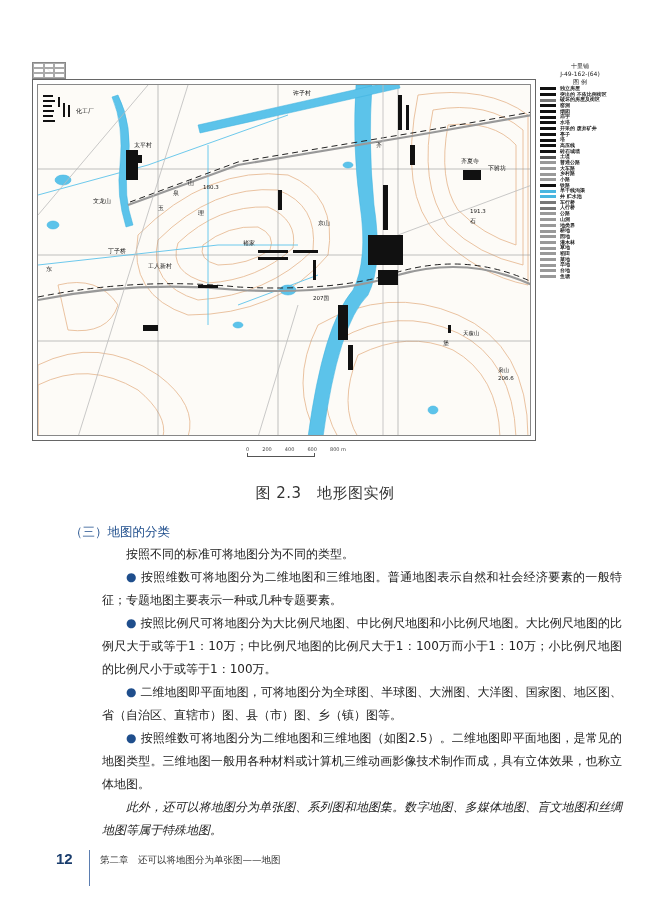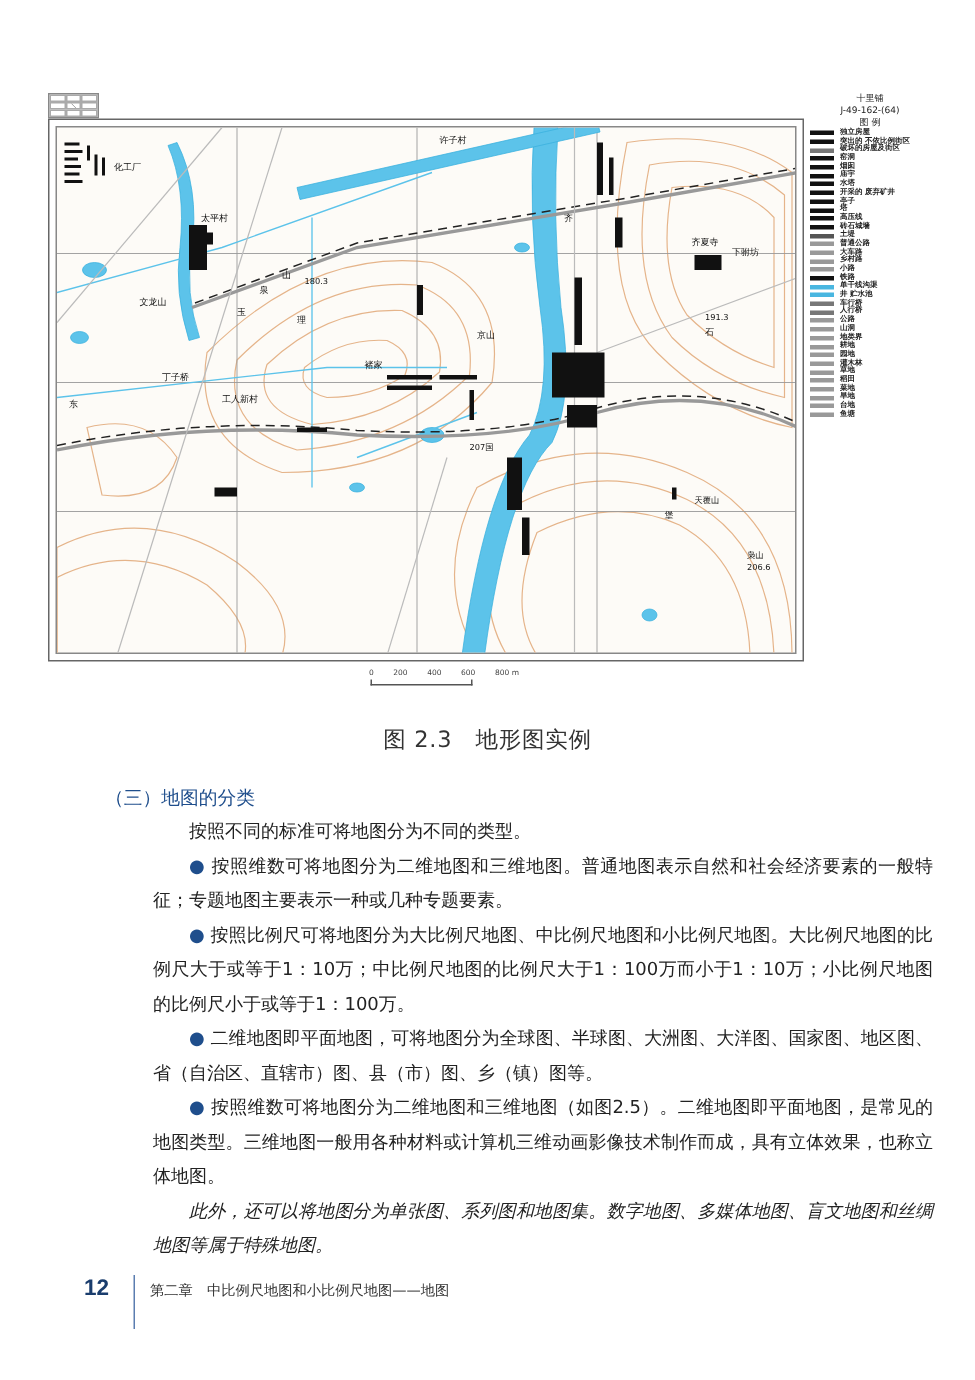--- a/index.html
+++ b/index.html
@@ -345,13 +345,13 @@
 
 <div class="abs para indent" style="top:727px;">
   <span class="bullet">●</span>
   <span>按照维数可将地图分为二维地图和三维地图（如图2.5）。二维地图即平面地图，是常见的地图类型。三维地图一般用各种材料或计算机三维动画影像技术制作而成，具有立体效果，也称立体地图。</span>
 </div>
 
 <div class="abs para indent" style="top:796px;font-style:italic;">此外，还可以将地图分为单张图、系列图和地图集。数字地图、多媒体地图、盲文地图和丝绸地图等属于特殊地图。</div>
 
 <div class="abs page-num">12</div>
 <div class="abs footer-divider"></div>
-<div class="abs footer-text">第二章　中比例尺地图和小比例尺地图——地图</div>
+<div class="abs footer-text">第二章　还可以将地图分为单张图——地图</div>
 
 </body></html>

